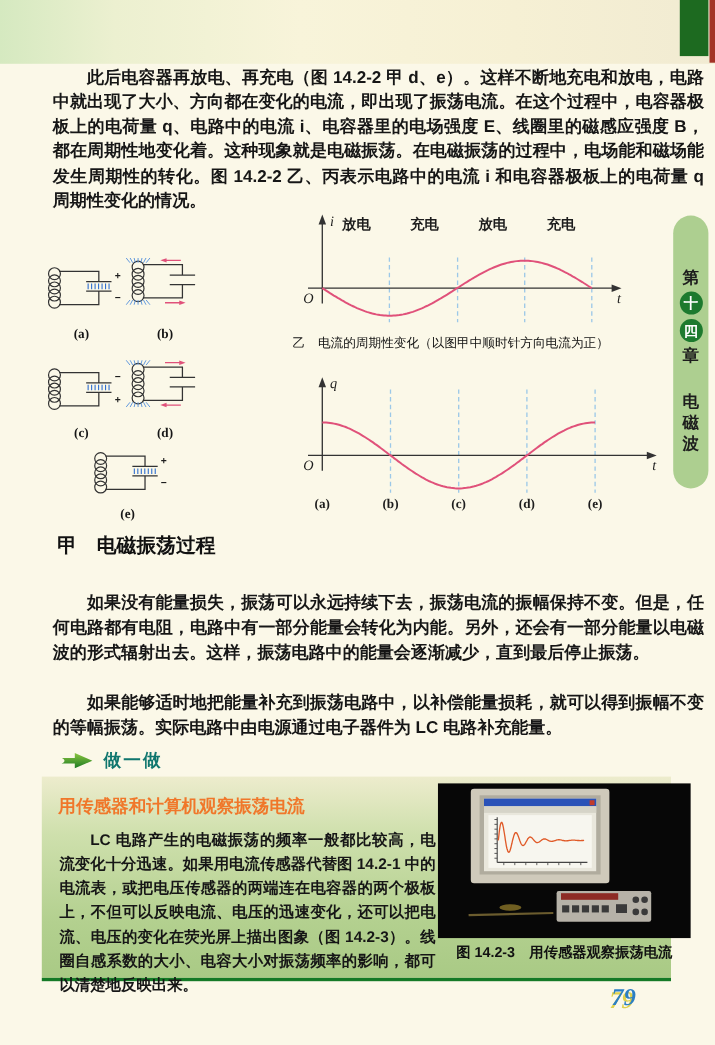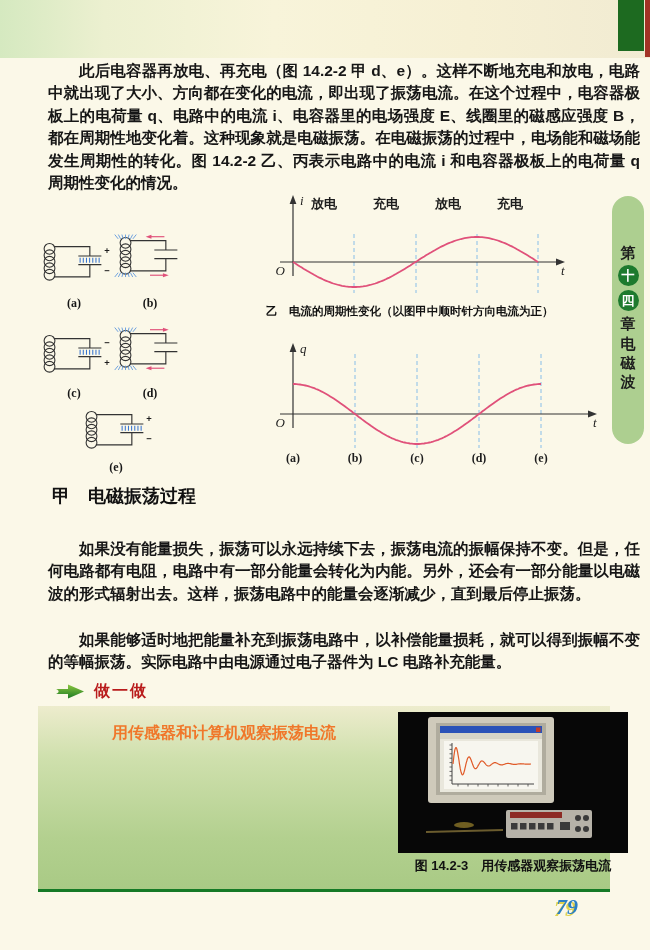--- a/index.html
+++ b/index.html
@@ -9,41 +9,41 @@
   .top-band { position:absolute; left:0; top:0; width:650px; height:58px;
     background:linear-gradient(90deg,#d5e9c0 0%,#ecf0d0 16%,#f8f4da 42%,#f6f0d4 72%,#f1ebd2 100%); }
   .corner-green { position:absolute; right:6px; top:0; width:26px; height:51px; background:#1d6a20; }
   .edge-red { position:absolute; right:0; top:0; width:5px; height:57px; background:#a33326; }
 
   .chapter-tab { position:absolute; left:612px; top:196px; width:32px; height:248px;
     background:#adcf90; border-radius:16px; display:flex; flex-direction:column; align-items:center; padding-top:46px; }
   .tab-char { font-size:15px; font-weight:700; color:#1d1d1d; line-height:21px; }
   .tab-circle { width:21px; height:21px; border-radius:50%; background:#1d7a2e; color:#fff;
     font-size:13px; font-weight:700; display:flex; align-items:center; justify-content:center; margin:2px 0; }
-  .tab-title { width:17px; font-size:15px; font-weight:700; color:#1d1d1d;
+  .tab-title { margin-top:22px; width:17px; font-size:15px; font-weight:700; color:#1d1d1d;
     line-height:19px; word-break:break-all; text-align:center; }
 
   .para { position:absolute; left:29px; width:592px; font-size:15.5px; line-height:22.4px;
     color:#161616; text-align:justify; text-indent:2em; font-weight:600;margin-left:19px; }
   #p1 { top:60px; } #p2 { top:538px; } #p3 { top:629px; }
 
   .circ { position:absolute; }
   .circ-label { position:absolute; width:72px; text-align:center; font-size:12px; font-weight:700;
     color:#161616; font-family:"Liberation Serif",serif; }
   .fig-cap { position:absolute; font-size:18px; font-weight:700; color:#111; white-space:nowrap; }
-  .graph-cap { position:absolute; font-size:11.5px; font-weight:700; color:#111; white-space:nowrap; }
+  .graph-cap { position:absolute; font-size:11.5px; font-weight:400; color:#111; white-space:nowrap; }
   #graph-yi { position:absolute; left:258px; top:190px; }
   #graph-bing { position:absolute; left:258px; top:342px; }
 
   .activity-header { position:absolute; left:55px; top:681px; display:flex; align-items:center; gap:9px; }
-  .activity-header-label { font-size:16px; font-weight:700; color:#b91c1c; letter-spacing:2px; }
+  .activity-header-label { font-size:16px; font-weight:700; color:#0f766e; letter-spacing:2px; }
   .activity-panel { position:absolute; left:38px; top:706px; width:572px; height:186px;
     background:linear-gradient(180deg,#edeccd 0%,#cfe0ad 28%,#b3d08f 72%,#a9ca85 100%);
     border-bottom:3px solid #157a26; overflow:visible; }
-  .activity-title { position:absolute; left:15px; top:17px; width:342px; text-align:center;
+  .activity-title { position:absolute; left:15px; top:17px; width:342px; text-align:left;
     font-size:16px; font-weight:700; color:#f0772a; }
   .activity-body { position:absolute; left:16px; top:46px; width:342px; font-size:14px; line-height:22px;
     text-align:justify; text-indent:2em; color:#161616; font-weight:600; }
   .photo { position:absolute; left:360px; top:6px; }
   .photo-caption { position:absolute; left:360px; top:151px; width:230px; text-align:center;
     font-size:13px; font-weight:700; color:#111; white-space:nowrap; }
 
   .page-number { position:absolute; left:556px; top:894px; font-size:22px; font-style:italic;
     font-weight:700; color:#2b7fc4; text-shadow:-2px 2px 0 #ded14c;font-family:Liberation Serif, serif; }
 </style>
@@ -229,20 +229,21 @@
             <stop offset="1" stop-color="#1b7a24"></stop>
         </linearGradient>
       </defs>
       <path d="M1 6 H13 V1.5 L29 8.5 L13 15.5 V11 H1 C4.5 9.6 4.5 7.4 1 6 Z" fill="url(#ag)"></path>
     </svg>
     <span class="activity-header-label">做一做</span>
   </div>
 
   <section class="activity-panel">
     <h3 class="activity-title">用传感器和计算机观察振荡电流</h3>
+    <p class="activity-body">LC 电路产生的电磁振荡的频率一般都比较高，电流变化十分迅速。如果用电流传感器代替图 14.2-1 中的电流表，或把电压传感器的两端连在电容器的两个极板上，不但可以反映电流、电压的迅速变化，还可以把电流、电压的变化在荧光屏上描出图象（图 14.2-3）。线圈自感系数的大小、电容大小对振荡频率的影响，都可以清楚地反映出来。</p>
     <svg id="photo-svg" class="photo" width="230" height="141" viewBox="0 0 230 141">
         <rect x="0" y="0" width="230" height="141" fill="#070707"></rect>
         <rect x="30" y="5" width="126" height="86" fill="#cfcabb" rx="3"></rect>
         <rect x="38" y="11" width="110" height="72" fill="#b0ac9e"></rect>
         <rect x="42" y="14" width="102" height="66" fill="#e9e7dc"></rect>
         <rect x="42" y="14" width="102" height="7" fill="#2a52b8"></rect>
         <rect x="138" y="15.5" width="4.5" height="4.5" fill="#c23b2a"></rect>
         <rect x="42" y="21" width="102" height="6" fill="#d6d4c8"></rect>
         <rect x="46" y="29" width="94" height="48" fill="#f7f6ef"></rect>
         <line x1="54" y1="31" x2="54" y2="72" stroke="#444" stroke-width="1"></line>

